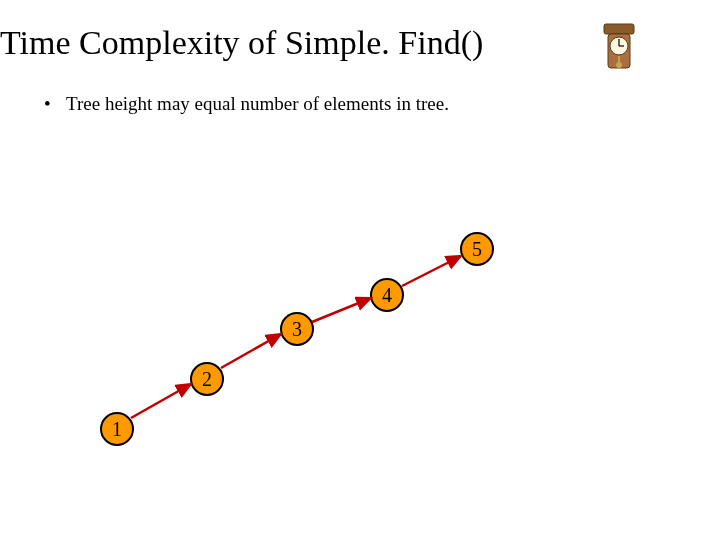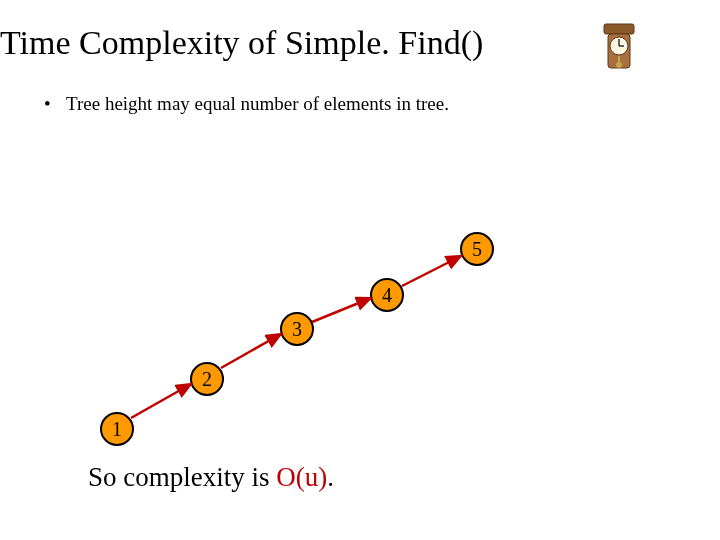--- a/index.html
+++ b/index.html
@@ -129,17 +129,14 @@
       <line x1="131" y1="418" x2="191" y2="384" stroke="#c00000" stroke-width="2.5" marker-end="url(#ah)"></line>
 
       <line x1="221" y1="368" x2="281" y2="334" stroke="#c00000" stroke-width="2.5" marker-end="url(#ah)"></line>
 
       <line x1="312" y1="322" x2="371" y2="298" stroke="#c00000" stroke-width="2.5" marker-end="url(#ah)"></line>
 
       <line x1="402" y1="286" x2="461" y2="256" stroke="#c00000" stroke-width="2.5" marker-end="url(#ah)"></line>
     </svg>
   </div>
 
-  <div class="conclusion">
-    <span>So complexity is </span><span class="Ou">O(u)</span><span>.</span>
-  </div>
 
 </div>
 
 </body></html>

